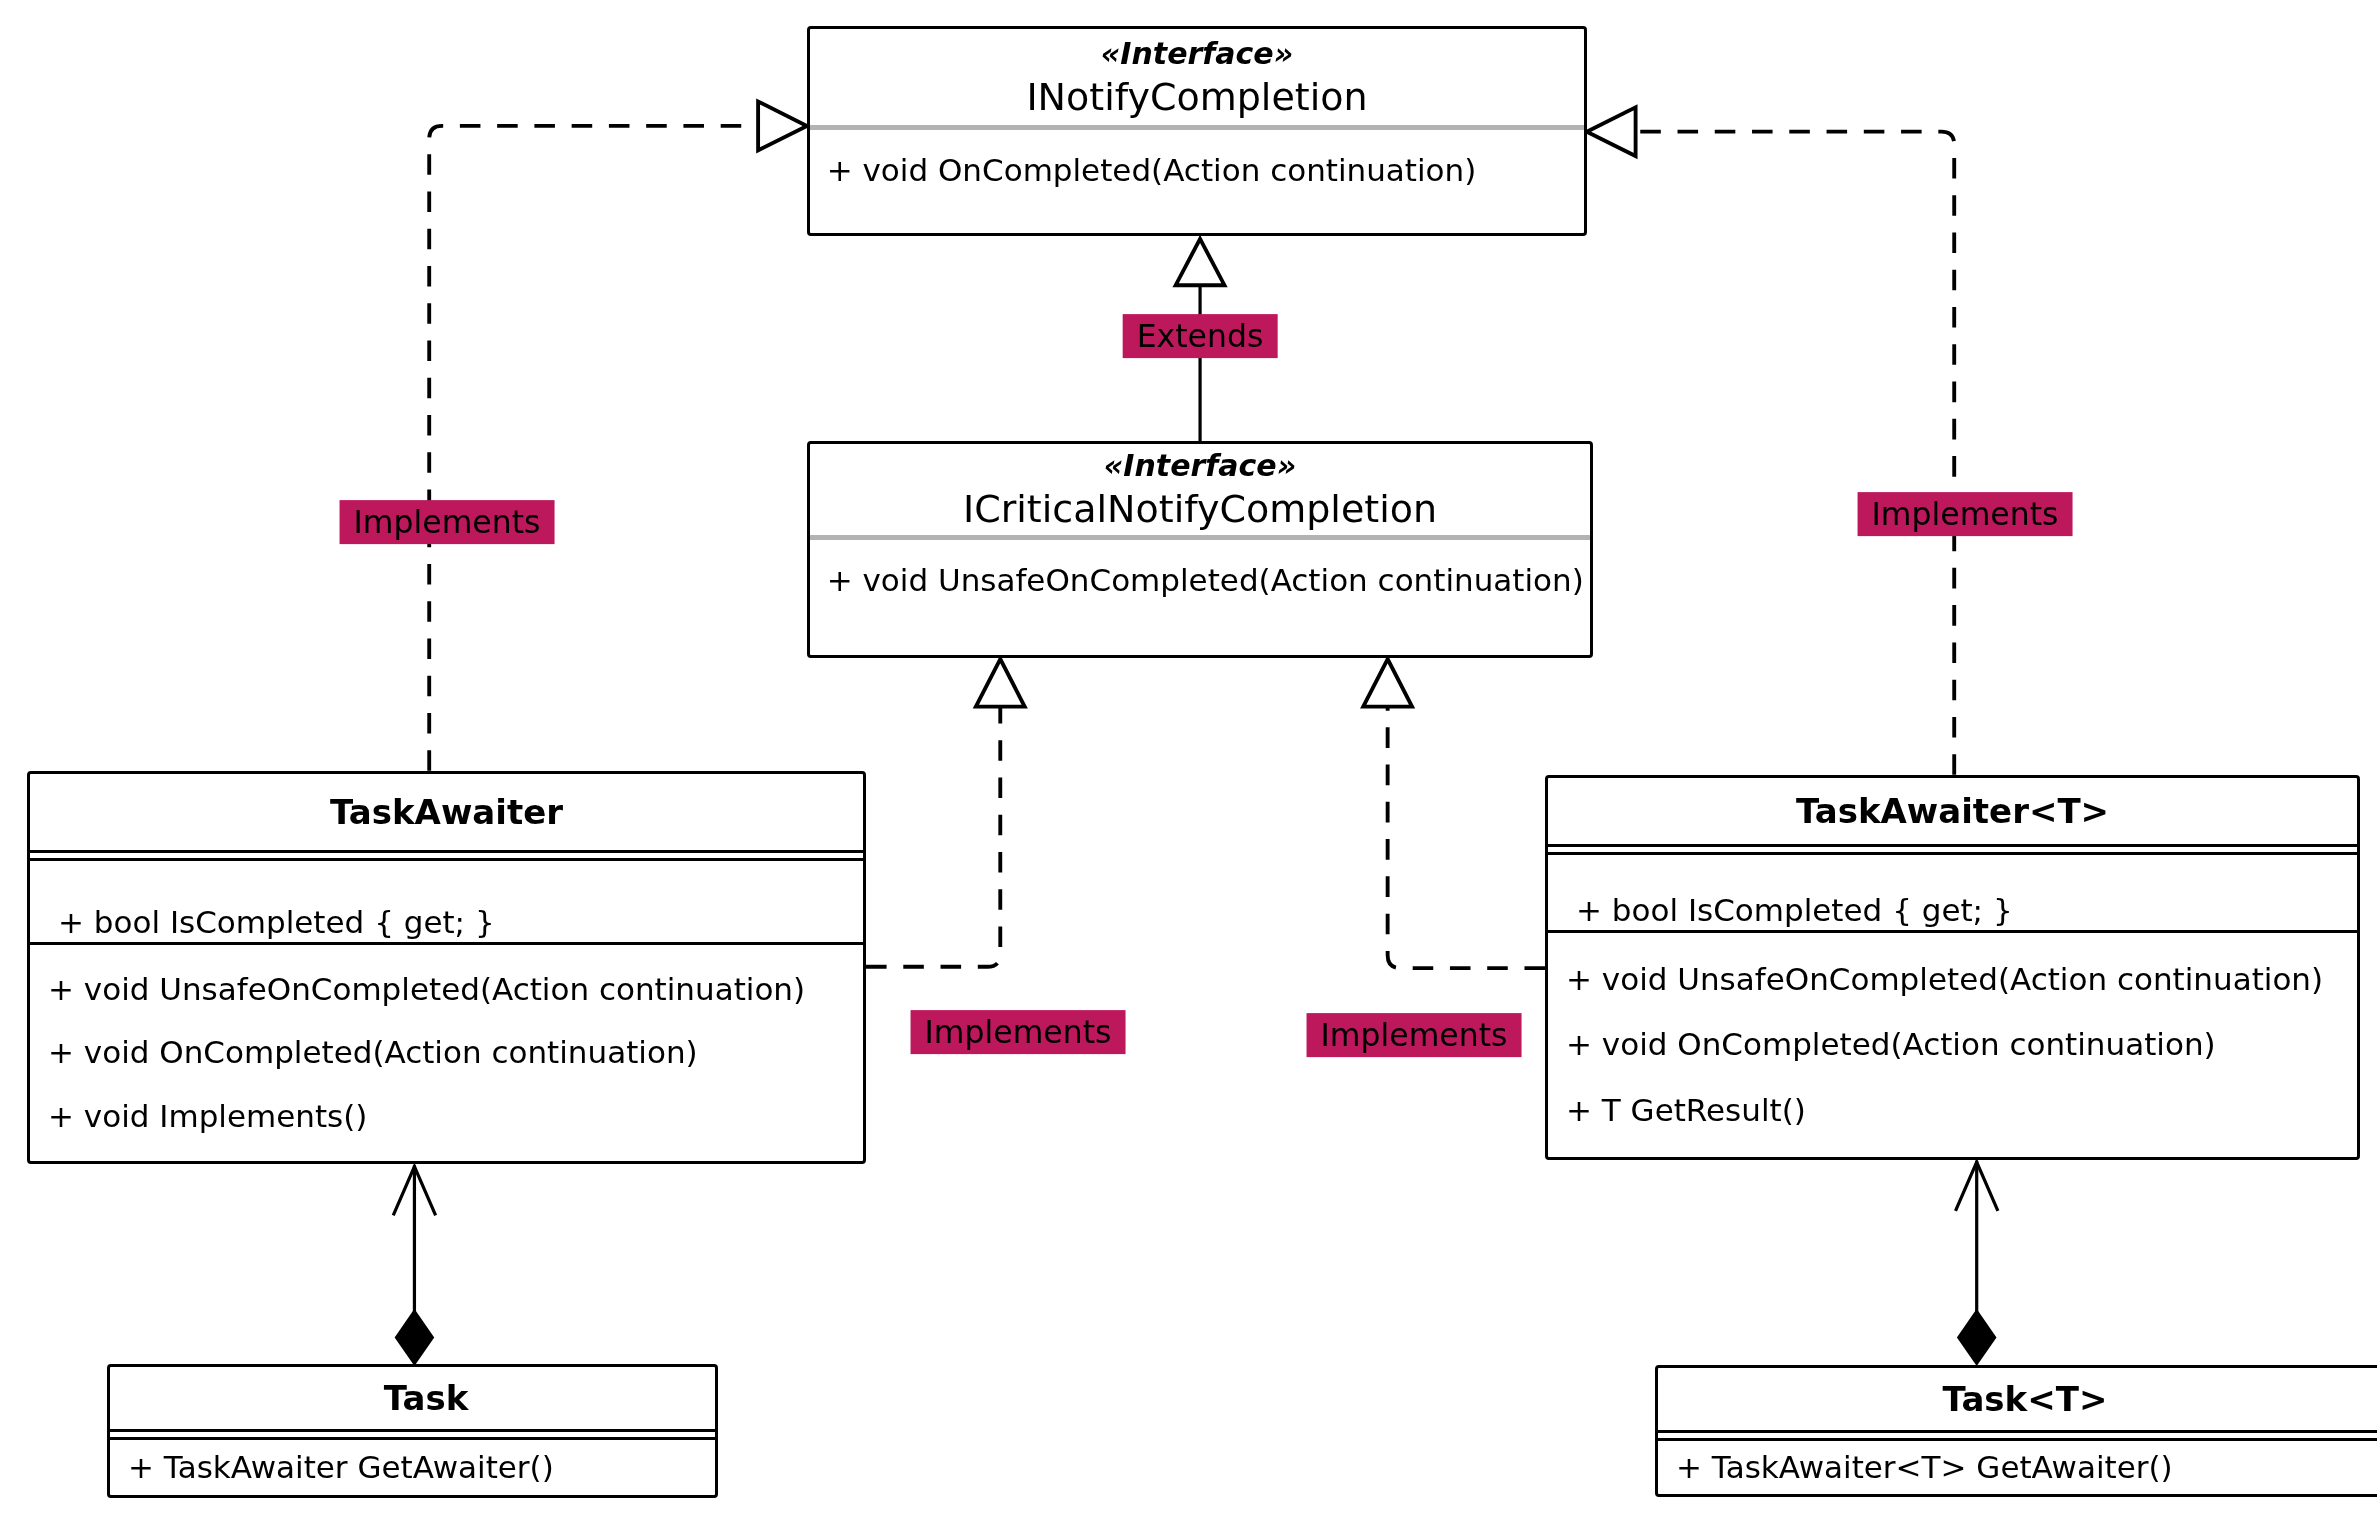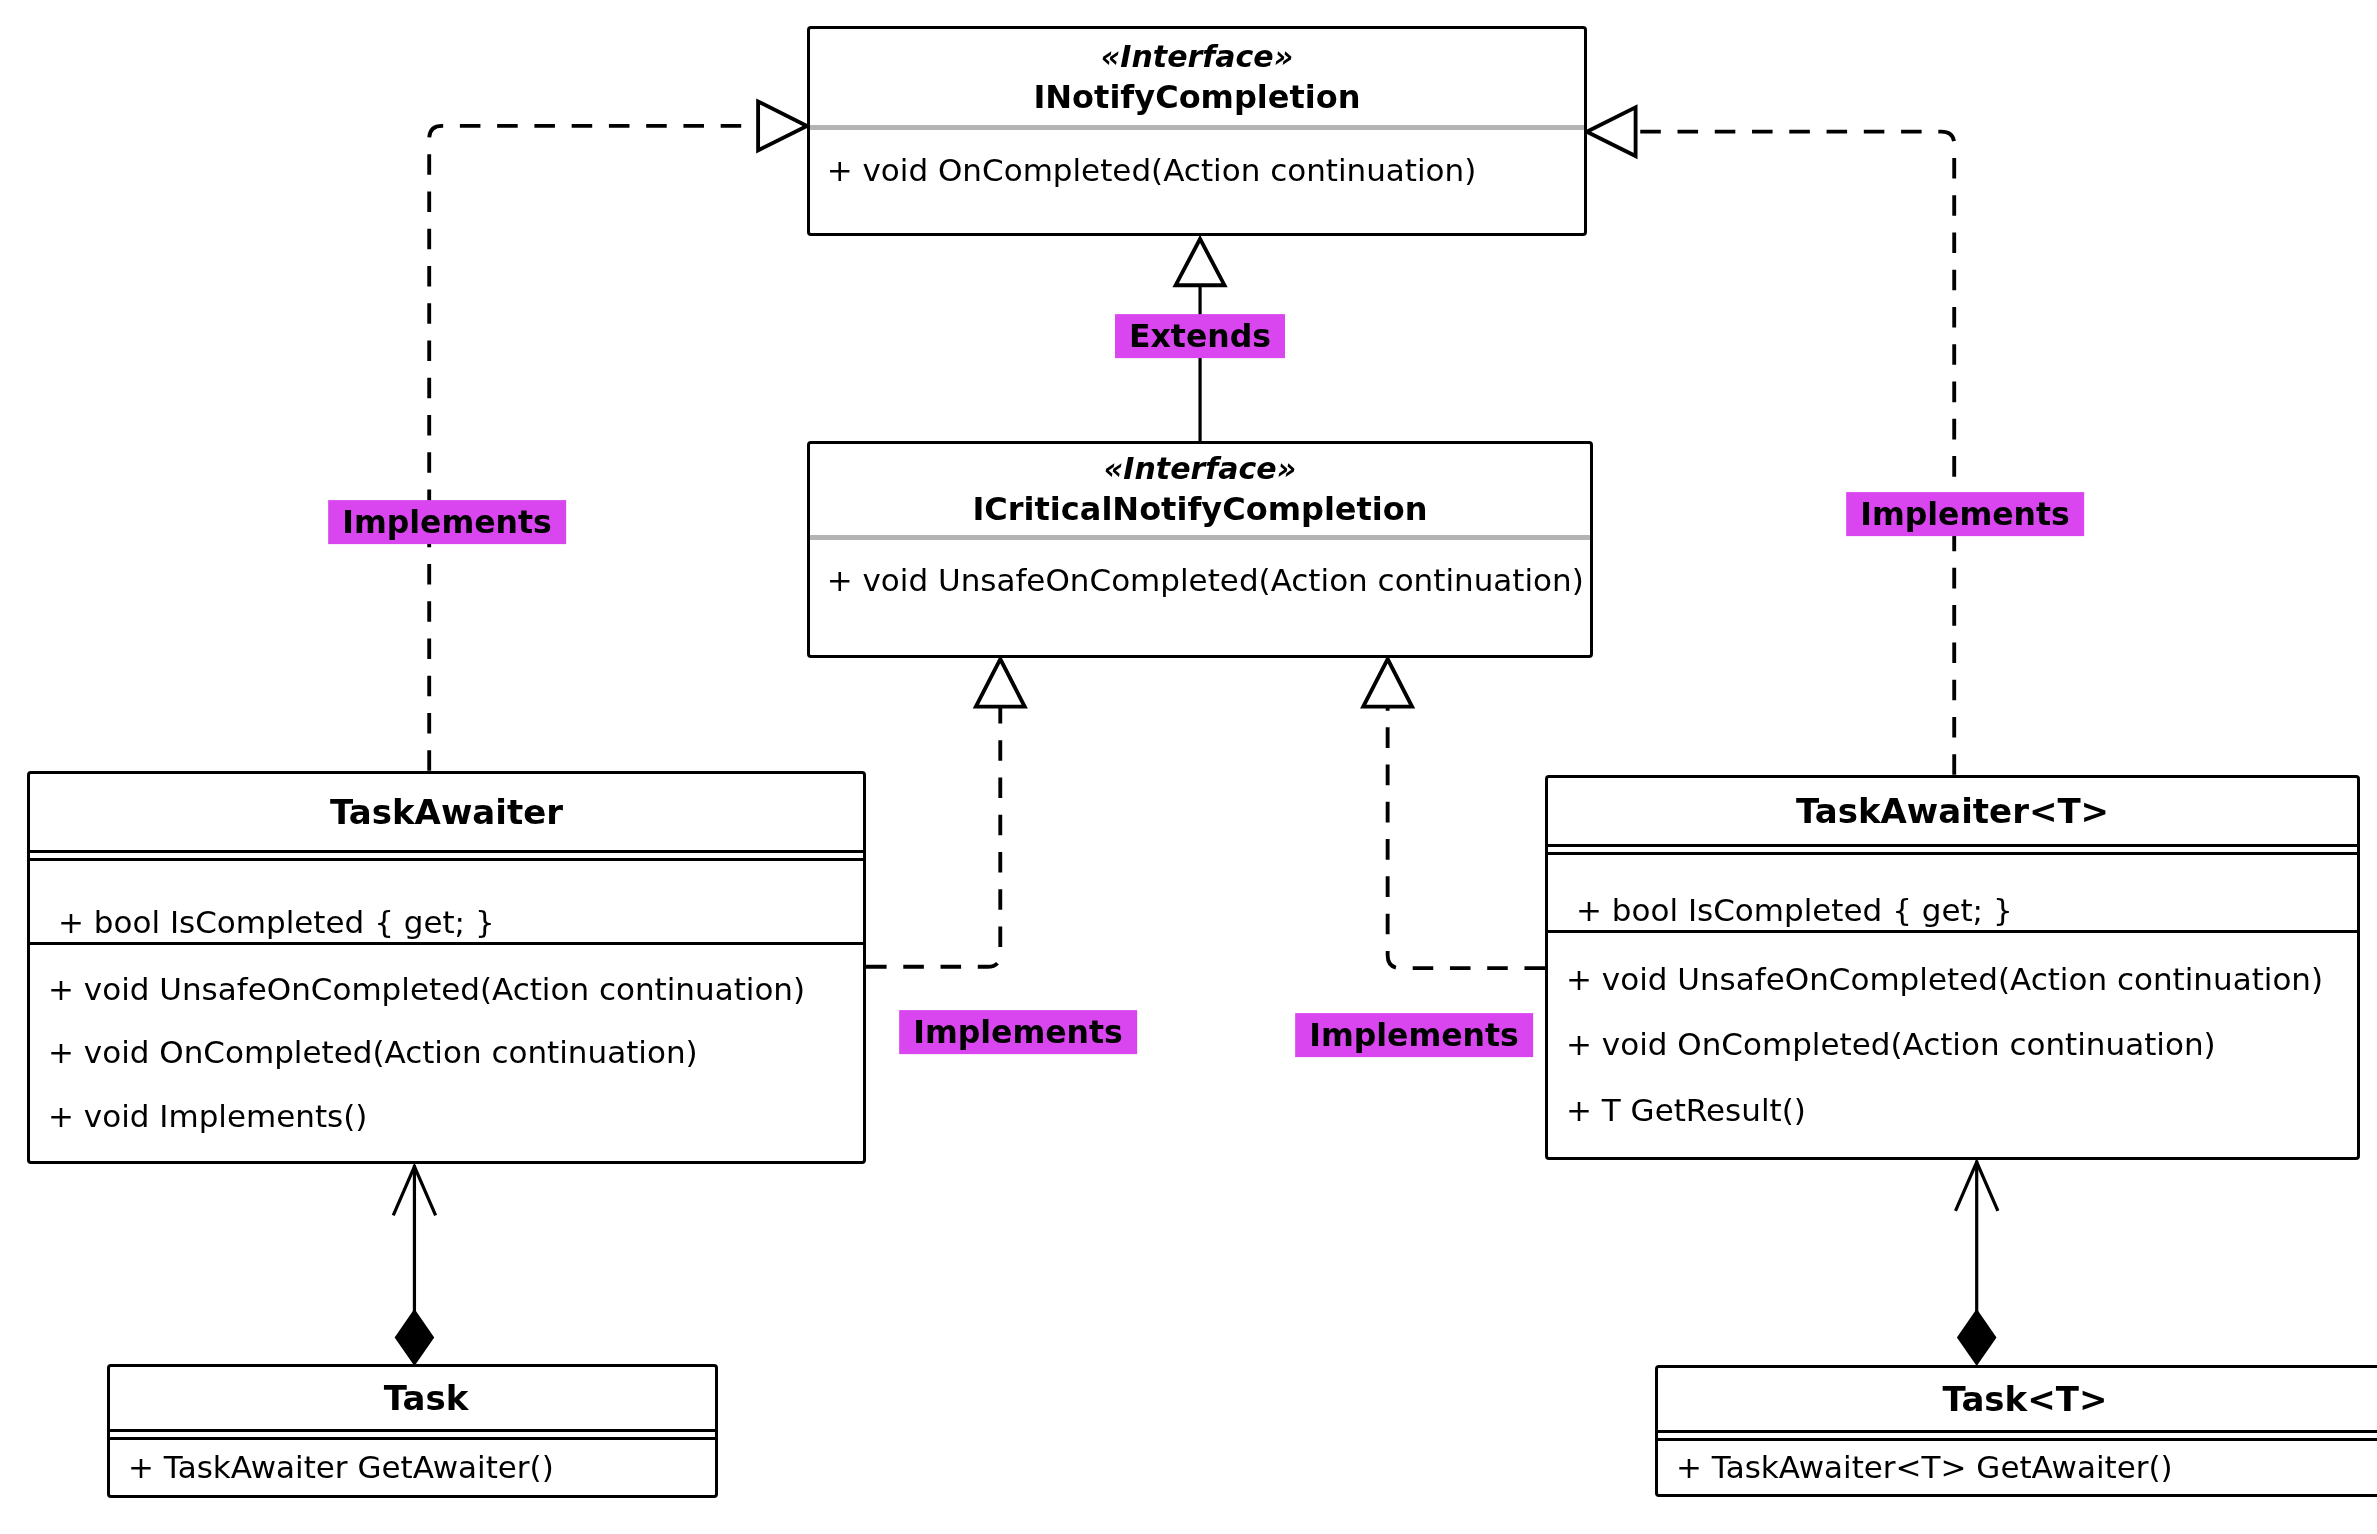--- a/index.html
+++ b/index.html
@@ -10,33 +10,33 @@
   .edge-solid{fill:none;stroke:#000;stroke-width:5;}
   .tri{fill:#fff;stroke:#000;stroke-width:6;stroke-linejoin:miter;}
   .chev{fill:none;stroke:#000;stroke-width:5;}
   .diamond{fill:#000;stroke:#000;stroke-width:3;}
 
   .box{position:absolute;background:#fff;border:3.9px solid #000;border-radius:3.9px;
        box-sizing:border-box;display:flex;flex-direction:column;}
   
   .ibox-header{display:flex;flex-direction:column;justify-content:center;align-items:center;gap:9px;}
   .stereotype{font-style:italic;font-weight:700;font-size:30px;line-height:1;}
-  .iname{font-weight:700;font-size:32px;line-height:1;}
+  .iname{font-weight:400;font-size:38px;line-height:1;}
   .ibox-divider{border-top:5.1px solid #b3b3b3;height:0;}
   .ibox-body{flex:1;padding:22px 0 0 16.7px;}
   
   .cbox-title{display:flex;align-items:center;justify-content:center;
               font-weight:800;font-size:34px;border-bottom:3.9px solid #000;}
   .cbox-rest{flex:1;border-top:3.2px solid #000;margin-top:4.5px;display:flex;flex-direction:column;}
   .cbox-props{display:flex;align-items:flex-end;padding-left:28px;border-bottom:3.9px solid #000;}
   .cbox-methods{flex:1;display:flex;flex-direction:column;justify-content:space-evenly;padding-left:18px;}
   .member{font-size:31px;line-height:1.2;white-space:nowrap;}
 
-  .rel-label{position:absolute;transform:translate(-50%,-50%);background:#d946ef;
-             padding:3.9px 14px;font-size:31.5px;white-space:nowrap;font-weight:bold;}
+  .rel-label{position:absolute;transform:translate(-50%,-50%);background:#be185d;
+             padding:3.9px 14px;font-size:31.5px;white-space:nowrap;}
 </style>
 </head>
 <body>
 
 <div class="canvas">
 
   <svg class="connectors" viewBox="0 0 3700 2388" width="2377" height="1534">
 
     <path class="edge-solid" d="M 1868 444 L 1868 687"></path>
     <polygon class="tri" points="1868,372 1830,444 1906,444"></polygon>

